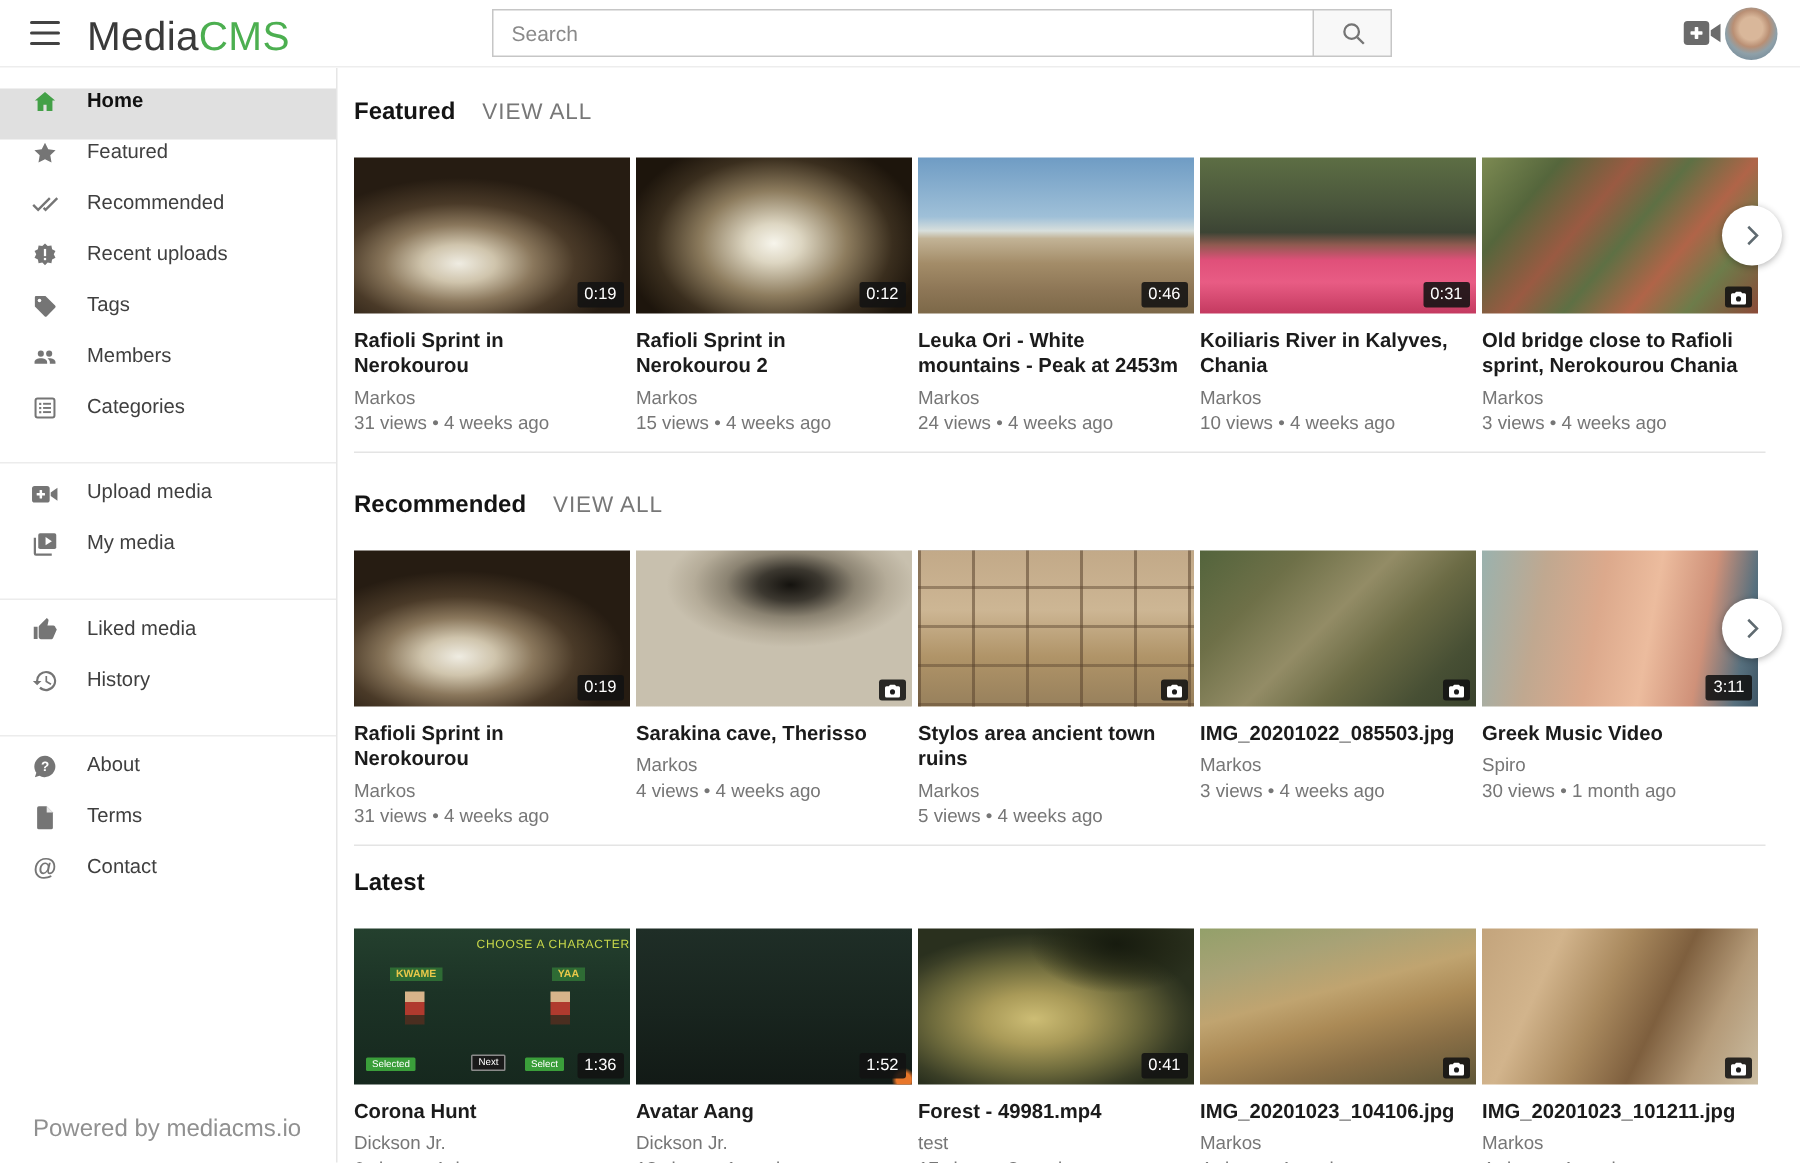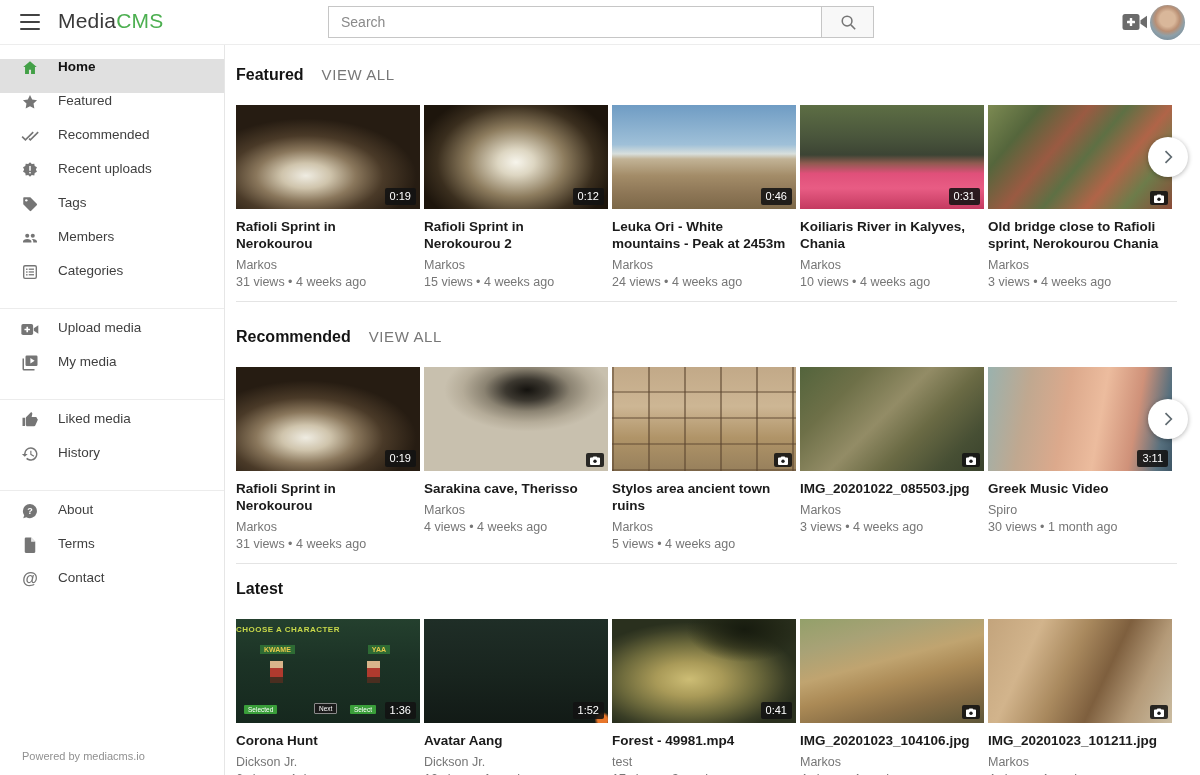--- a/index.html
+++ b/index.html
@@ -5,26 +5,26 @@
   * { box-sizing: border-box; margin: 0; padding: 0; }
   html, body { width: 1200px; height: 775px; overflow: hidden; background: #fff;
     font-family: "Liberation Sans", sans-serif; }
 
   
   .header { position: fixed; top: 0; left: 0; width: 1200px; height: 45px;
     background: #fff; border-bottom: 1px solid #ededed; z-index: 30; }
   .hamburger { position: absolute; left: 20px; top: 14px; width: 20px; height: 16px;
     cursor: pointer; display: flex; flex-direction: column; justify-content: space-between; }
   .hamburger span { display: block; height: 2px; background: #424242; border-radius: 1px; }
-  .logo { position: absolute; left: 58px; top: 9px; font-size: 21px; font-weight: 500;
+  .logo { position: absolute; left: 58px; top: 9px; font-size: 27px; font-weight: 500;
     letter-spacing: .2px; cursor: pointer; }
   .logo .p1 { color: #3a3a3a; }
   .logo .p2 { color: #4caf50; }
   .searchbar { position: absolute; left: 328px; top: 6px; display: flex; }
-  .search-input { width: 494px; height: 32px; border: 1px solid #c6c6c6; padding: 0 12px;
+  .search-input { width: 548px; height: 32px; border: 1px solid #c6c6c6; padding: 0 12px;
     font-size: 14px; color: #333; outline: none; font-family: "Liberation Sans", sans-serif; }
   .search-input::placeholder { color: #8a8a8a; }
   .search-btn { width: 52px; height: 32px; border: 1px solid #c6c6c6; border-left: none;
     background: #f8f8f8; cursor: pointer; display: flex; align-items: center; justify-content: center; }
   .hdr-upload { position: absolute; right: 52px; top: 12px; cursor: pointer; }
   .avatar { position: absolute; right: 15px; top: 5px; width: 35px; height: 35px;
     border-radius: 50%; cursor: pointer;
     background: radial-gradient(circle at 50% 40%, #d9b79a 0 28%, #b98f74 45%, #8fa0a8 62%, #647e92 100%); }
 
   
@@ -33,21 +33,21 @@
     display: flex; flex-direction: column; z-index: 20; }
   .nav-item { height: 34px; display: flex; align-items: flex-start; padding-left: 21px;
     cursor: pointer; }
   .nav-item.active { background: #e0e0e0; }
   .nav-icon { width: 18px; height: 18px; margin-right: 19px; display: flex;
     align-items: center; justify-content: center; flex: none; }
   .nav-label { font-size: 13.5px; color: #3f3f3f; }
   .nav-item.active .nav-label { color: #111; font-weight: bold; }
   .nav-divider { border-top: 1px solid #ececec; margin: 11px 0; }
   .at-glyph { font-size: 16px; font-weight: bold; color: #757575; line-height: 1; }
-  .sidebar-footer { margin-top: auto; padding: 0 0 13px 22px; font-size: 11px;
+  .sidebar-footer { margin-top: auto; padding: 0 0 13px 22px; font-size: 16px;
     color: #909090; cursor: pointer; }
 
   
   .main { position: absolute; left: 225px; top: 45px; width: 975px; padding: 21px 0 0 11px; }
   .section-head { display: flex; align-items: baseline; margin-bottom: 21px; }
   .section-title { font-size: 16px; font-weight: bold; color: #141414; }
   .view-all { margin-left: 18px; font-size: 15px; color: #777; letter-spacing: .6px;
     cursor: pointer; }
   .cards-row { position: relative; display: flex; gap: 4px; width: 936px; }
   .card { width: 184px; flex: none; }
@@ -64,22 +64,22 @@
   .card-meta { margin-top: 3px; font-size: 12.5px; color: #767676; }
   .row-divider { border-top: 1px solid #e4e4e4; width: 941px; margin-top: 12px; }
   .sec-gap { height: 26px; }
   .sec-gap-sm { height: 16px; }
   .next-btn { position: absolute; top: 32px; right: -16px; width: 40px; height: 40px;
     border-radius: 50%; background: #fff; border: none; cursor: pointer; z-index: 10;
     box-shadow: 0 1px 5px rgba(0,0,0,.3); display: flex; align-items: center;
     justify-content: center; }
 
   
-  .gthumb-heading { position: absolute; top: 6px; left: 0; right: 0; text-align: left;
-    color: #c8d84a; font-size: 8px; font-weight: bold; letter-spacing: .5px; }
+  .gthumb-heading { position: absolute; top: 6px; left: 0; right: 0; text-align: right;
+    color: #c8d84a; font-size: 8px; font-weight: normal; letter-spacing: .5px; }
   .gname { position: absolute; top: 26px; background: #2e6b34; color: #e8c84a;
     font-size: 7px; font-weight: bold; padding: 1px 4px; }
   .gname-l { left: 24px; }
   .gname-r { right: 30px; }
   .gchar { position: absolute; top: 42px; width: 13px; height: 22px;
     background: linear-gradient(180deg, #d8b48a 0 32%, #b03a2e 32% 72%, #4a2e20 72%); }
   .gchar-l { left: 34px; }
   .gchar-r { right: 40px; }
   .gbtn { position: absolute; bottom: 9px; font-size: 6.5px; color: #fff;
     padding: 1px 4px; border-radius: 1px; }

